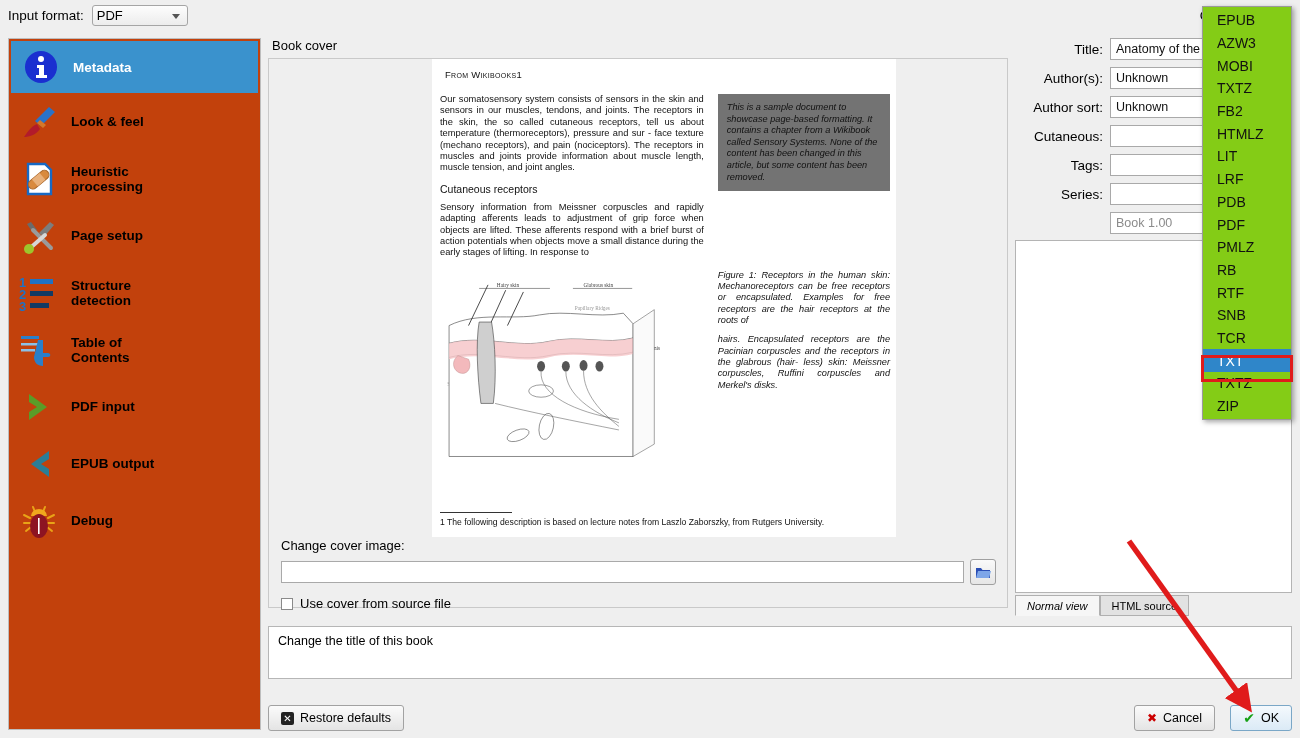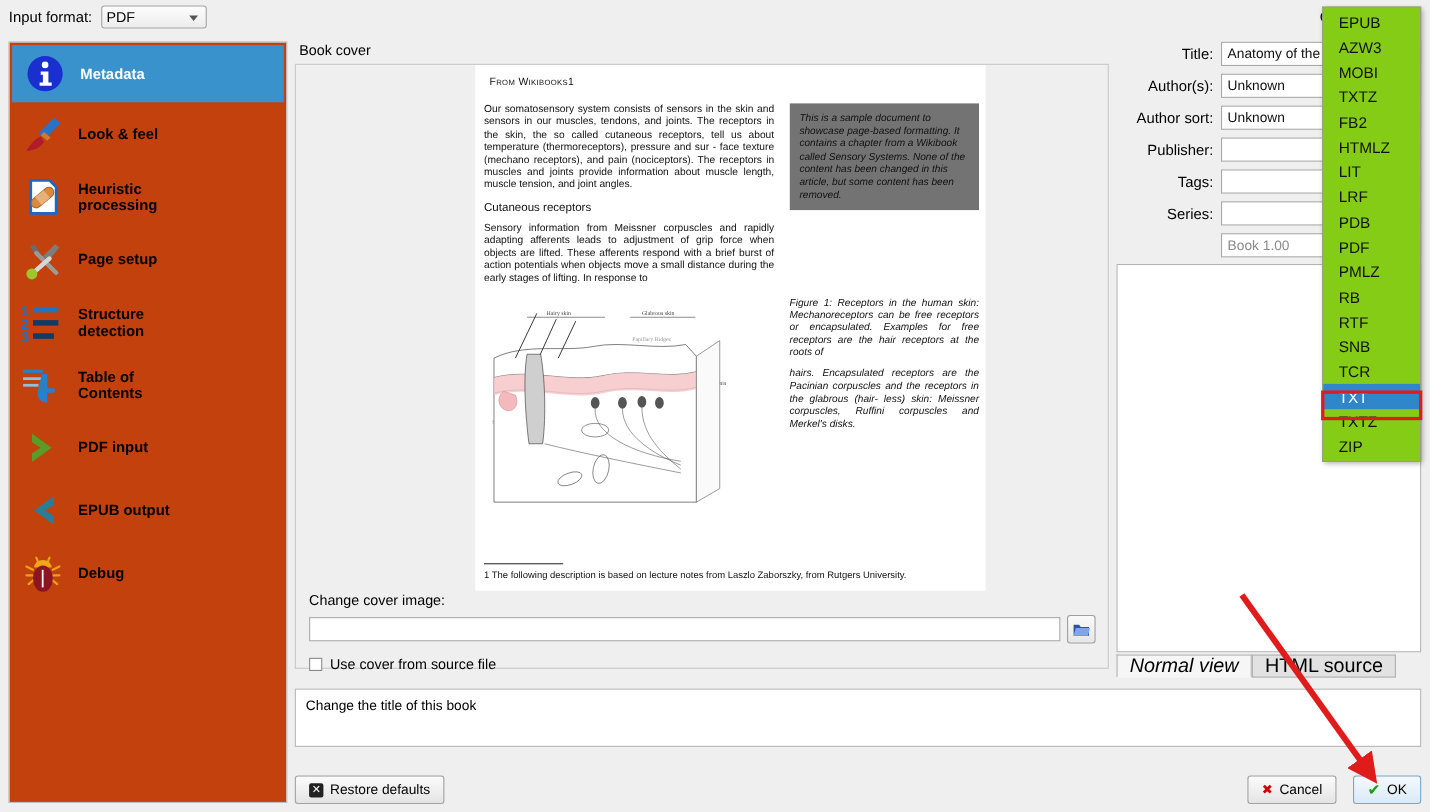--- a/index.html
+++ b/index.html
@@ -92,21 +92,21 @@
   .frow{display:flex;align-items:center;justify-content:flex-end;margin-bottom:7px;}
   .frow .flbl{font-size:13.5px;margin-right:7px;white-space:nowrap;}
   .frow .fin{width:182px;}
   .ph{color:#8b8b8b;}
   #comments{
     position:absolute;right:8px;top:240px;width:277px;height:353px;
     background:#fff;border:1px solid #b4b4b4;box-sizing:border-box;
   }
   #viewtabs{position:absolute;right:8px;top:595px;width:277px;display:flex;}
   .vtab{
-    height:21px;padding:0 11px;display:flex;align-items:center;font-size:18px;
+    height:21px;padding:0 11px;display:flex;align-items:center;font-size:11px;
     border:1px solid #b0b0b0;box-sizing:border-box;background:#e2e2e2;
   }
   .vtab.active{background:#f6f6f6;border-bottom-color:#f6f6f6;font-style:italic;}
 
   
   #dropdown{
     position:absolute;left:1202px;top:6px;width:90px;
     background:#84cc16;border:1px solid #9a9a9a;box-shadow:2px 2px 5px rgba(0,0,0,.35);
     z-index:60;box-sizing:border-box;padding:2px 0;
   }
@@ -383,21 +383,21 @@
   </div>
   <div class="frow">
     <span class="flbl">Author(s):</span>
     <div class="textinput fin">Unknown</div>
   </div>
   <div class="frow">
     <span class="flbl">Author sort:</span>
     <div class="textinput fin">Unknown</div>
   </div>
   <div class="frow">
-    <span class="flbl">Publisher:</span>
+    <span class="flbl">Cutaneous:</span>
     <div class="textinput fin"></div>
   </div>
   <div class="frow">
     <span class="flbl">Tags:</span>
     <div class="textinput fin"></div>
   </div>
   <div class="frow">
     <span class="flbl">Series:</span>
     <div class="textinput fin"></div>
   </div>

